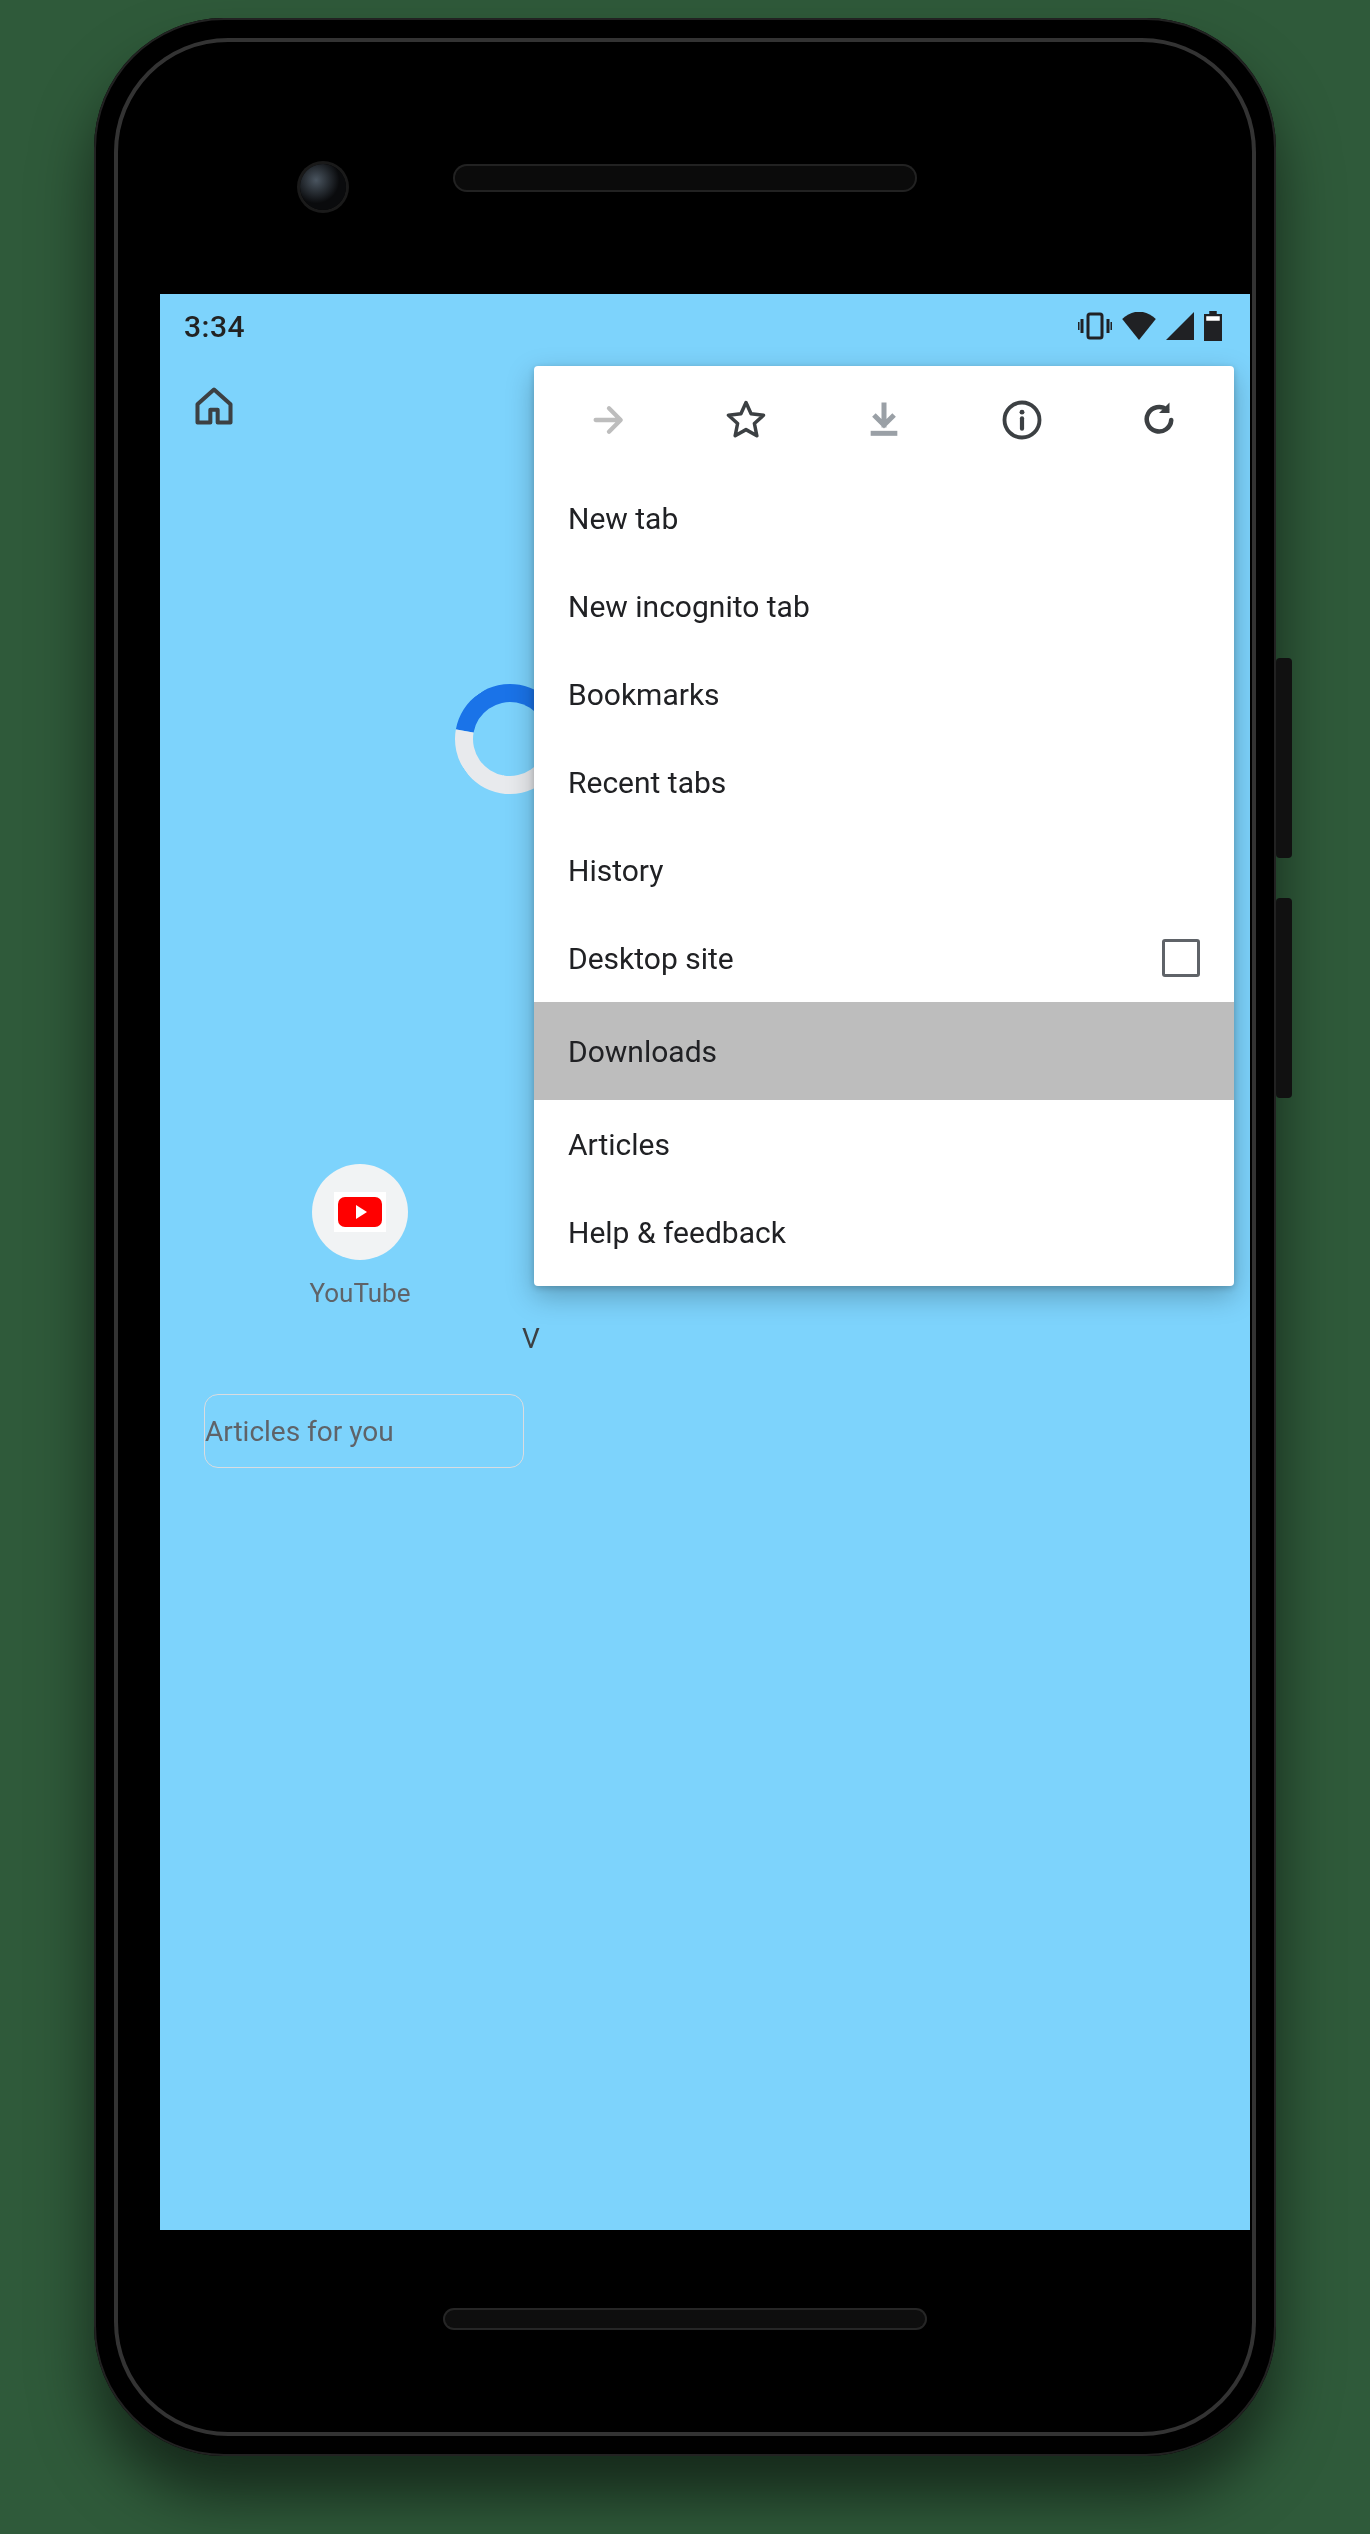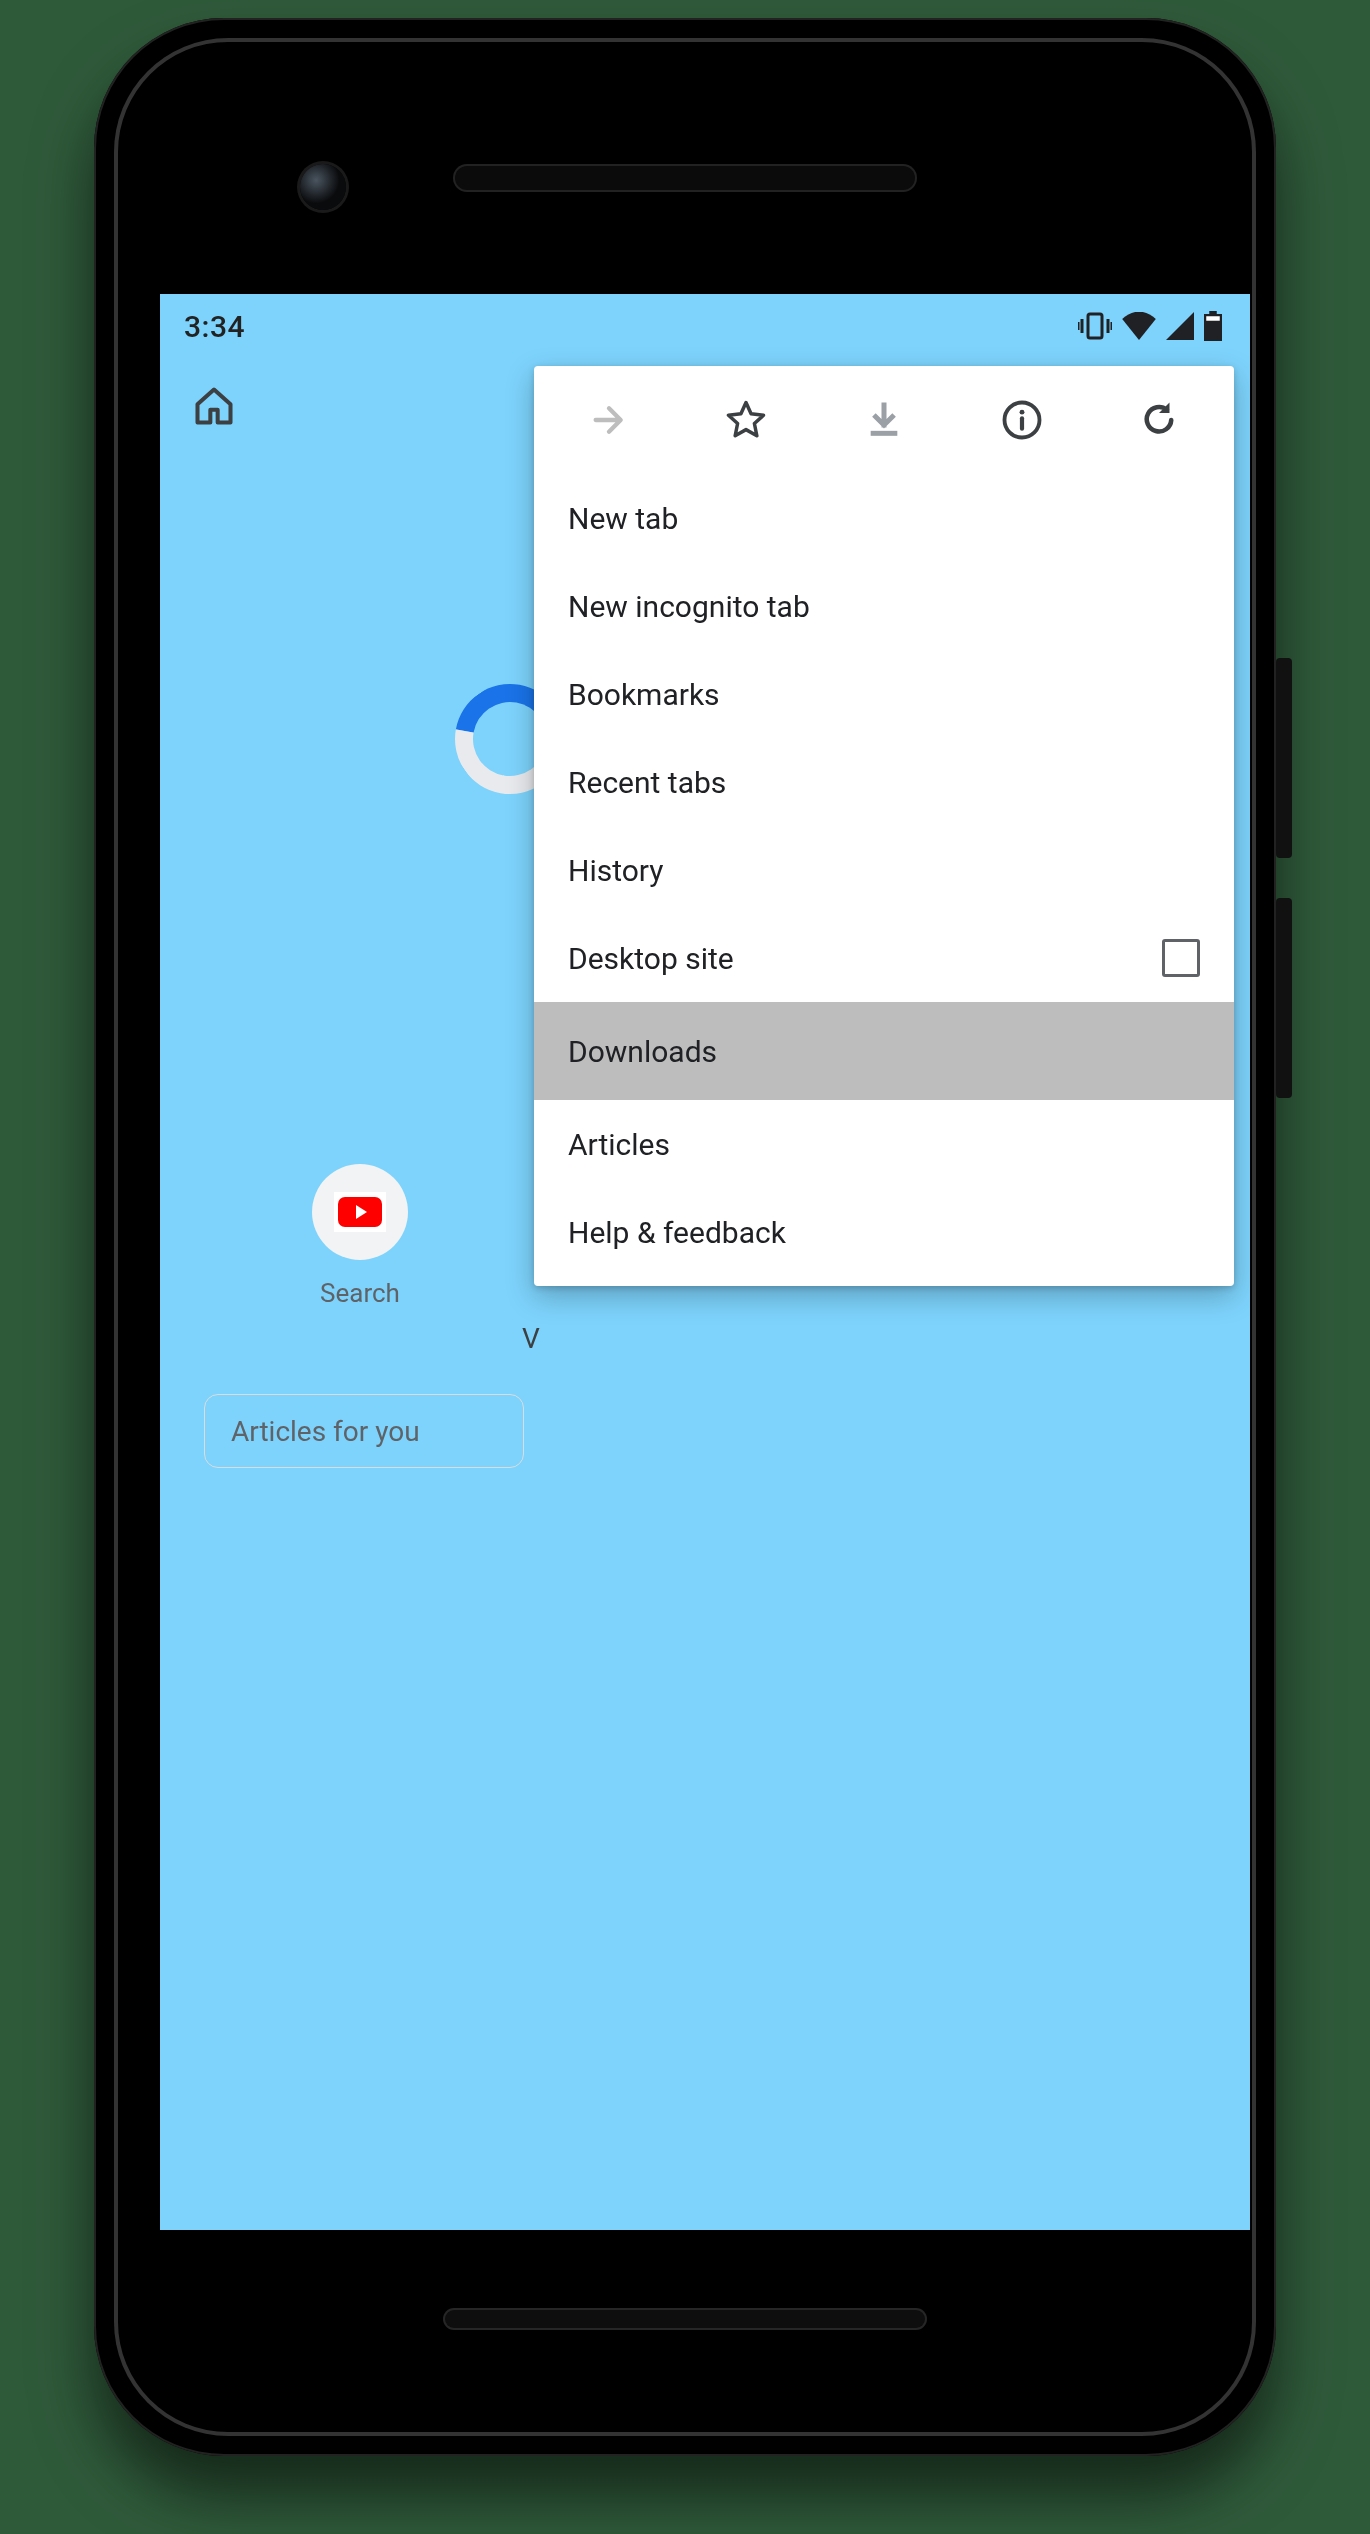--- a/index.html
+++ b/index.html
@@ -193,21 +193,20 @@
   .articles-card {
     position: absolute;
     top: 940px;
     left: 44px;
     width: 320px;
     height: 74px;
     border: 1.5px solid #dadce0;
     border-radius: 14px;
     display: flex;
     align-items: center;
-    padding-left: 26px;
     color: #5f6368;
     font-size: 28px;
     overflow: hidden;
     white-space: nowrap;
   }
 
   
   .menu {
     position: absolute;
     top: 72px;
@@ -299,21 +298,21 @@
       <div class="ntp">
         <div class="google-ring"></div>
         <div class="shortcut">
           <div class="shortcut-circle">
             <div class="yt-square">
               <div class="yt-badge">
                 <div class="yt-tri"></div>
               </div>
             </div>
           </div>
-          <div class="shortcut-label">Search</div>
+          <div class="shortcut-label">YouTube</div>
         </div>
         <div class="shortcut-cut">V</div>
         <div class="articles-card">
           <span>Articles for you</span>
         </div>
       </div>
 
       <div class="menu">
         <div class="menu-iconrow">
           <div class="micon">

